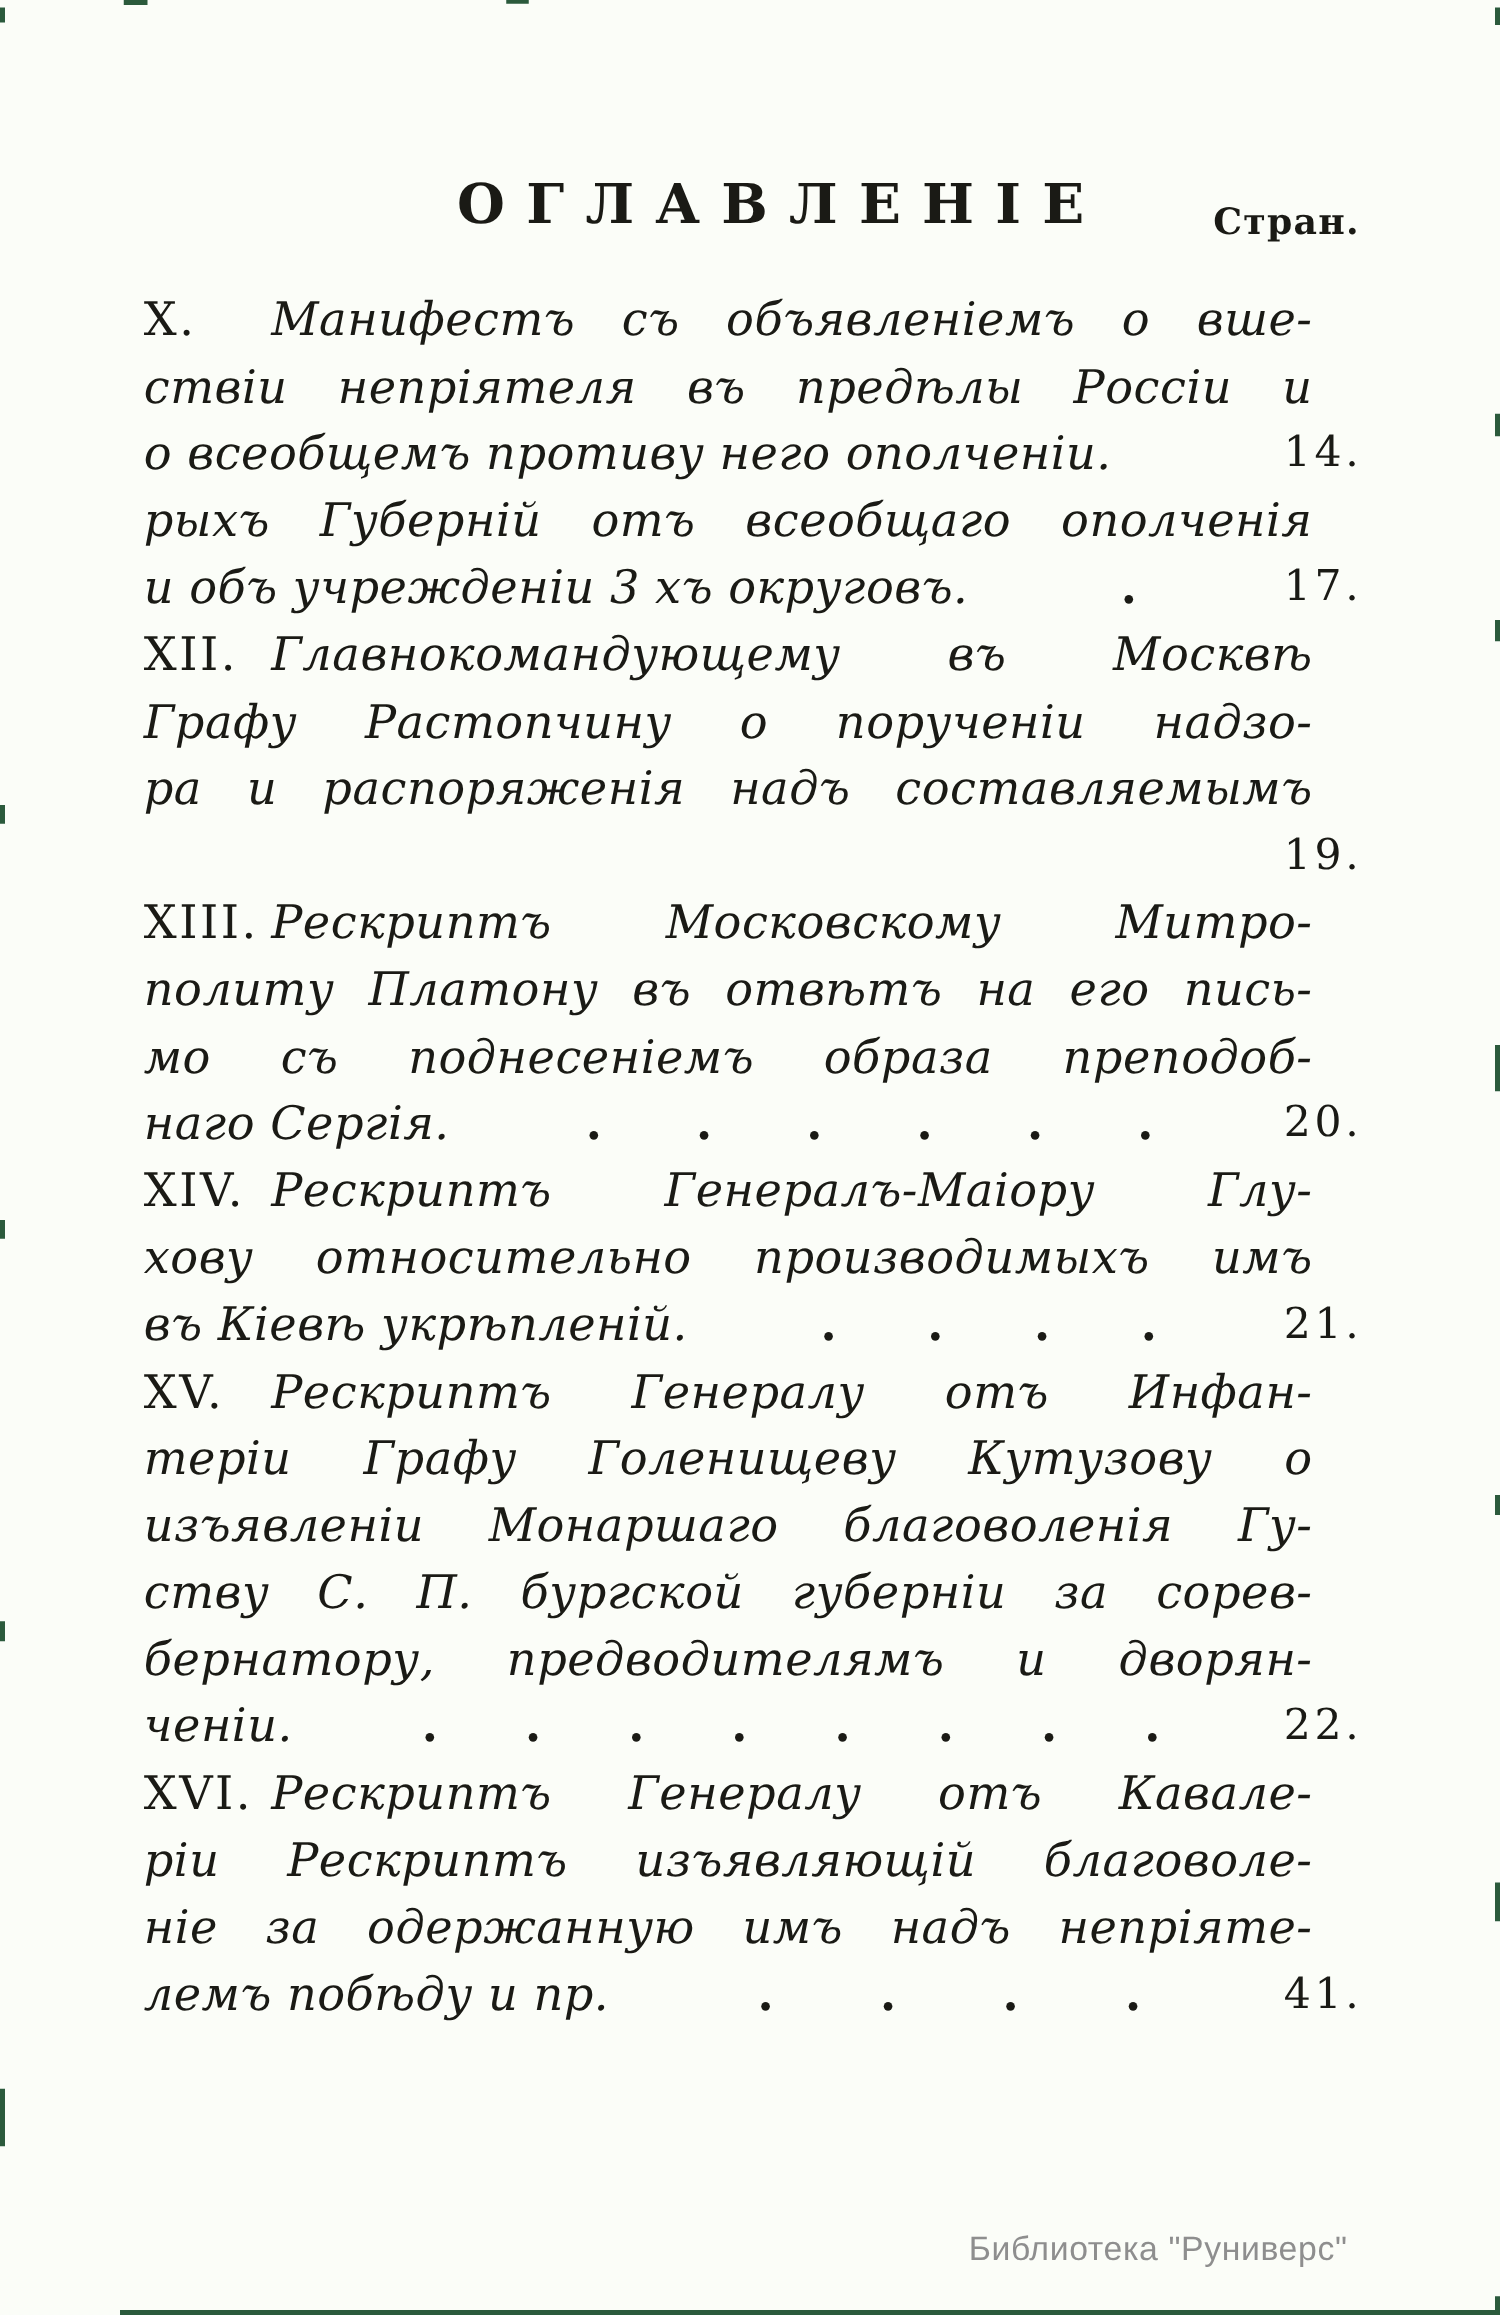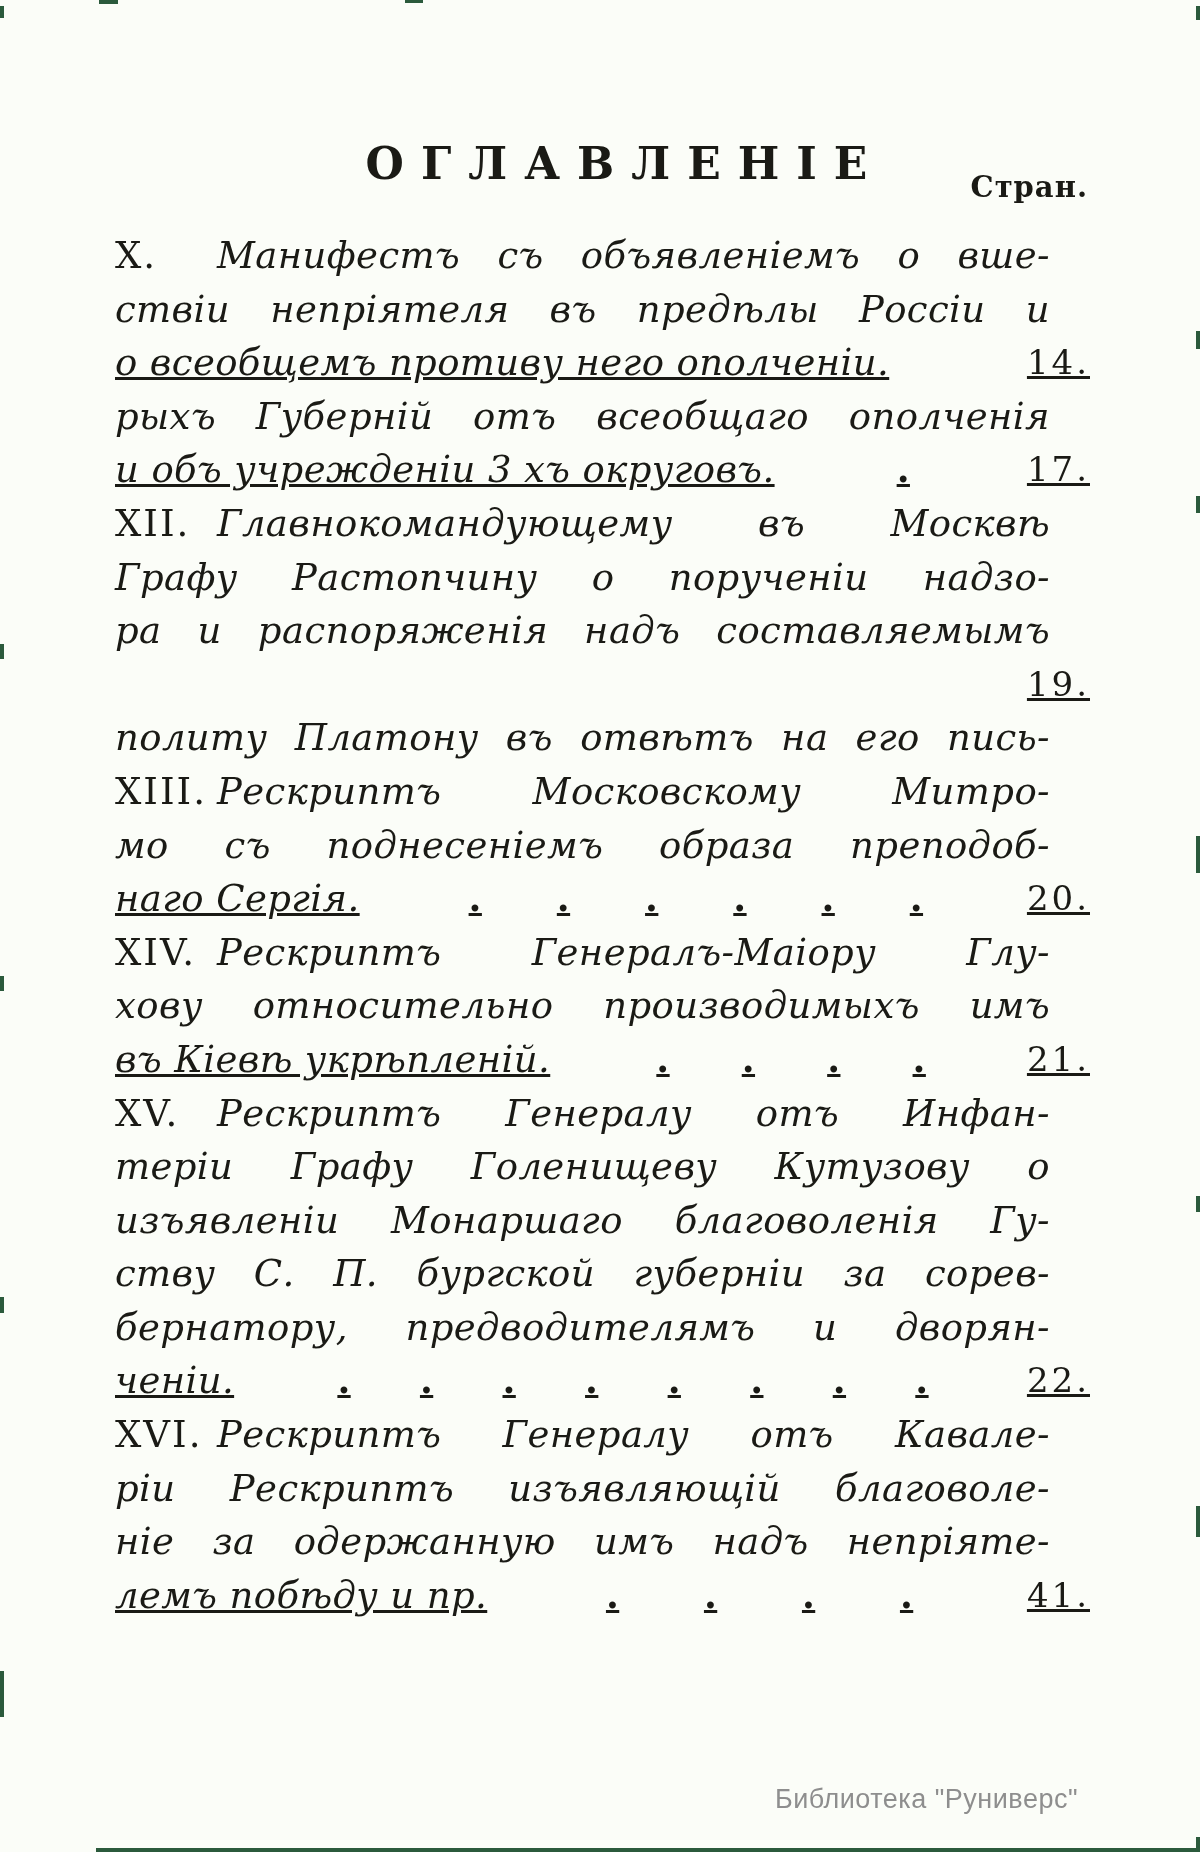--- a/index.html
+++ b/index.html
@@ -17,21 +17,21 @@
   .title{
     position:absolute;top:138px;left:0;width:1200px;
     text-align:center;
     font-size:44px;font-weight:bold;
     letter-spacing:17px;padding-left:17px;
     transform:translateX(8px);
     white-space:nowrap;
   }
   
   .stran{
-    position:absolute;top:170px;right:112px;
+    position:absolute;top:160px;right:112px;
     font-size:29px;font-weight:bold;
     letter-spacing:1px;
   }
 
   
   .toc{
     position:absolute;left:115px;top:229px;width:975px;
     font-style:italic;font-size:37px;letter-spacing:0.4px;
   }
   .line{
@@ -39,21 +39,21 @@
     width:935px;
     text-align:justify;text-align-last:justify;
     white-space:nowrap;
   }
   .line.first .numeral{
     display:inline-block;width:102px;text-align:right;
     font-style:normal;letter-spacing:2px;
   }
   .line.numline{
     display:flex;align-items:flex-start;
-    width:975px;text-align:left;text-align-last:auto;text-decoration:underline;
+    width:975px;text-align:left;text-align-last:auto;
   }
   .line.numline .t{white-space:nowrap;}
   .dots{
     flex:1;display:flex;justify-content:space-evenly;align-items:baseline;
     margin:0 14px 0 34px;min-width:20px;
   }
   .dots .dot{font-style:normal;font-weight:bold;}
   .num{
     width:78px;text-align:right;
     font-style:normal;letter-spacing:3px;font-size:34px;
@@ -104,22 +104,22 @@
       <div class="line first"><span class="numeral">XII.</span><span class="ftext">Главнокомандующему въ Москвѣ</span></div>
       <div class="line">Графу Растопчину о порученіи надзо-</div>
       <div class="line">ра и распоряженія надъ составляемымъ</div>
       <div class="line numline">
           <span class="dots"></span>
           <span class="num">19.</span>
         </div>
     </div>
 
     <div class="entry">
+      <div class="line first"><span class="numeral">XIII.</span><span class="ftext">Рескриптъ Московскому Митро-</span></div>
       <div class="line">политу Платону въ отвѣтъ на его пись-</div>
-      <div class="line first"><span class="numeral">XIII.</span><span class="ftext">Рескриптъ Московскому Митро-</span></div>
       <div class="line">мо съ поднесеніемъ образа преподоб-</div>
       <div class="line numline">
           <span class="t">наго Сергія.</span>
           <span class="dots">
             <span class="dot">.</span>
             <span class="dot">.</span>
             <span class="dot">.</span>
             <span class="dot">.</span>
             <span class="dot">.</span>
             <span class="dot">.</span>

